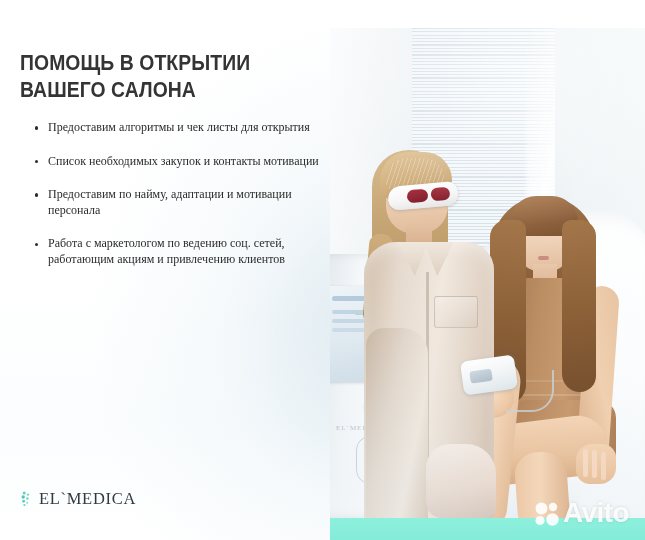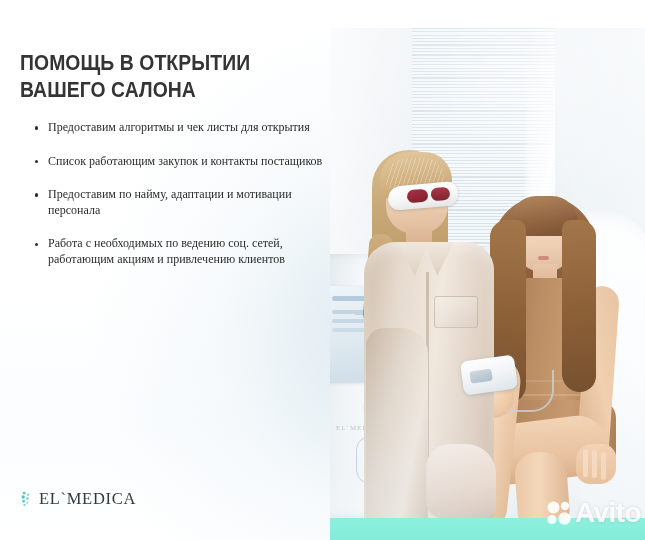--- a/index.html
+++ b/index.html
@@ -541,24 +541,24 @@
     left: 0;
     bottom: 0;
     width: 315px;
     height: 22px;
     background: linear-gradient(180deg, #8df0dd 0%, #84ecd8 100%);
   }
 
   
   .watermark {
     position: absolute;
-    left: 546px;
+    left: 534px;
     top: 499px;
     display: flex;
-    align-items: center;
+    align-items: flex-end;
     gap: 3px;
     pointer-events: none;
   }
   .wm-mark { width: 26px; height: 26px; flex: 0 0 auto; }
   .wm-text {
     font-family: "Liberation Sans", sans-serif;
     font-weight: bold;
     font-size: 28px;
     letter-spacing: -0.6px;
     color: rgba(255,255,255,0.88);
@@ -575,29 +575,29 @@
 
   <h1 class="title">ПОМОЩЬ В ОТКРЫТИИ ВАШЕГО САЛОНА</h1>
 
   <ul class="bullets">
     <li class="bullet">
       <span class="dot"></span>
       <span>Предоставим алгоритмы и чек листы для открытия</span>
     </li>
     <li class="bullet">
       <span class="dot"></span>
-      <span>Список работающим закупок и контакты постащиков</span>
+      <span>Список необходимых закупок и контакты мотивации</span>
     </li>
     <li class="bullet">
       <span class="dot"></span>
       <span>Предоставим по найму, адаптации и мотивации персонала</span>
     </li>
     <li class="bullet">
       <span class="dot"></span>
-      <span>Работа с необходимых по ведению соц. сетей, работающим акциям и привлечению клиентов</span>
+      <span>Работа с маркетологом по ведению соц. сетей, работающим акциям и привлечению клиентов</span>
     </li>
   </ul>
 
   <div class="logo">
     <svg class="logo-mark" viewBox="0 0 15 20">
       <circle cx="4.2" cy="4.0" r="1.5" fill="#5fcfc0"></circle>
       <circle cx="8.0" cy="5.6" r="1.2" fill="#7adccd"></circle>
       <circle cx="3.2" cy="8.0" r="1.7" fill="#4fc7b7"></circle>
       <circle cx="7.4" cy="9.6" r="1.25" fill="#6fd6c6"></circle>
       <circle cx="3.6" cy="12.2" r="1.45" fill="#5fcfc0"></circle>

